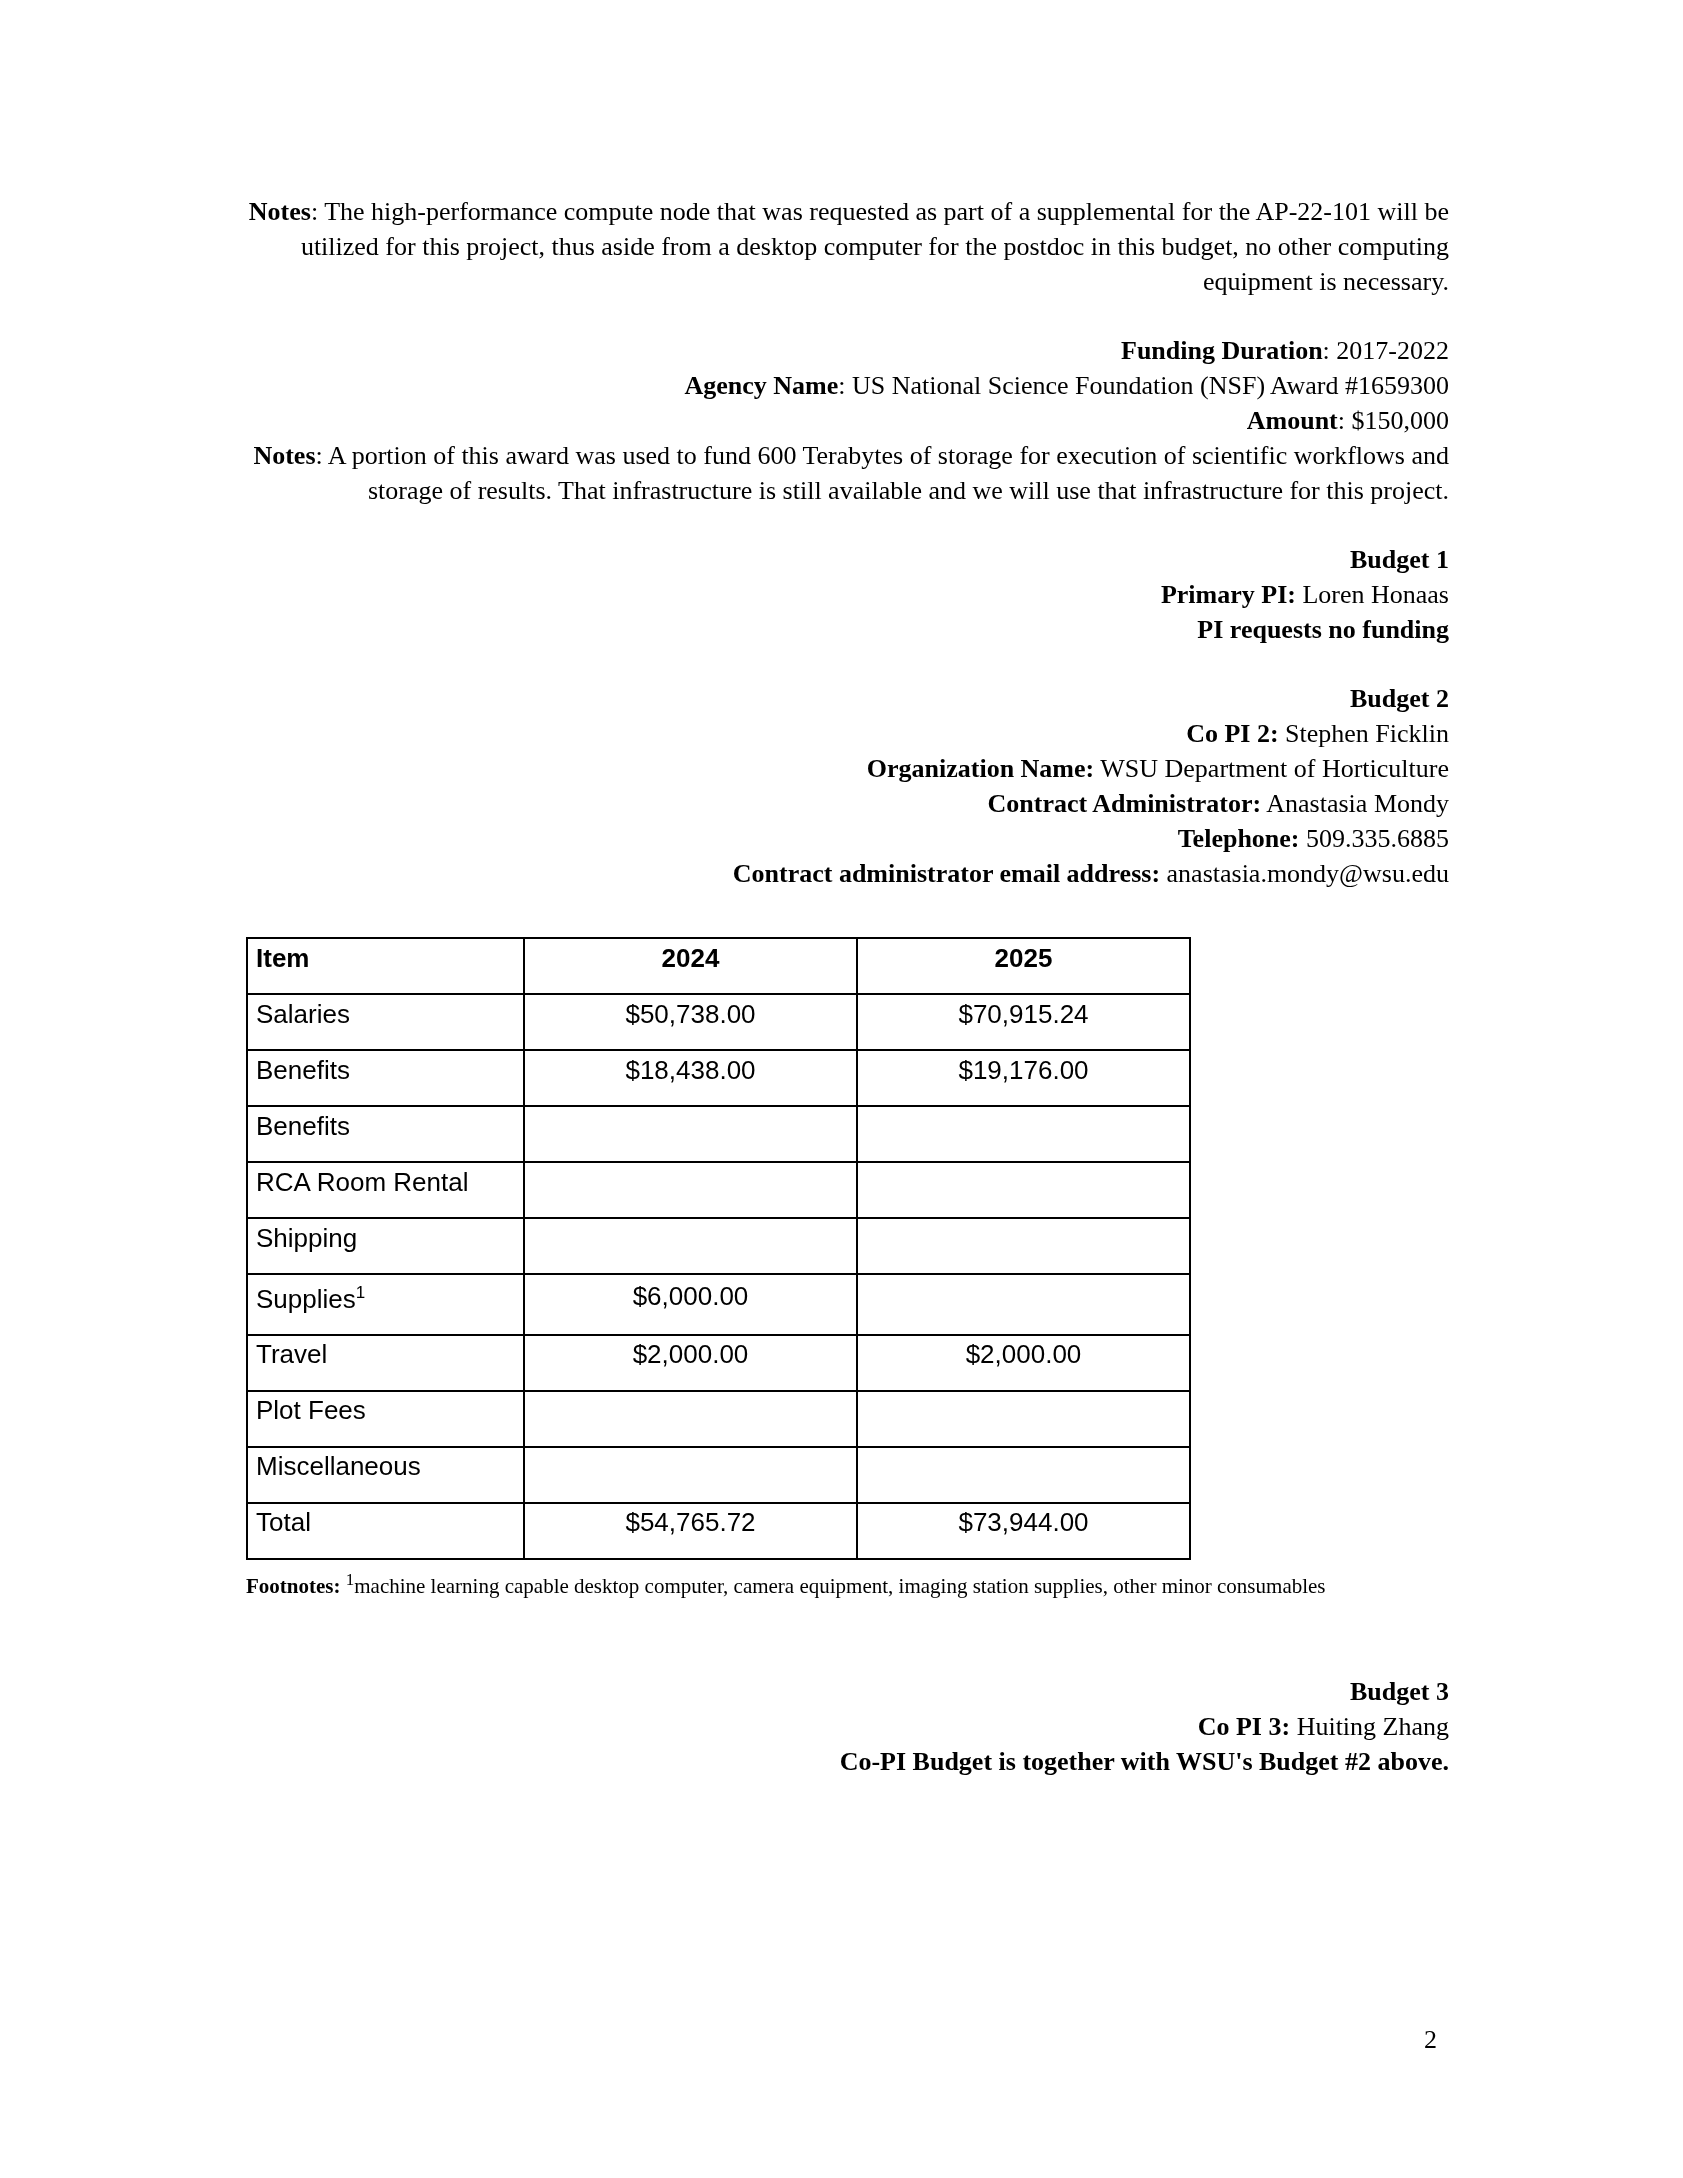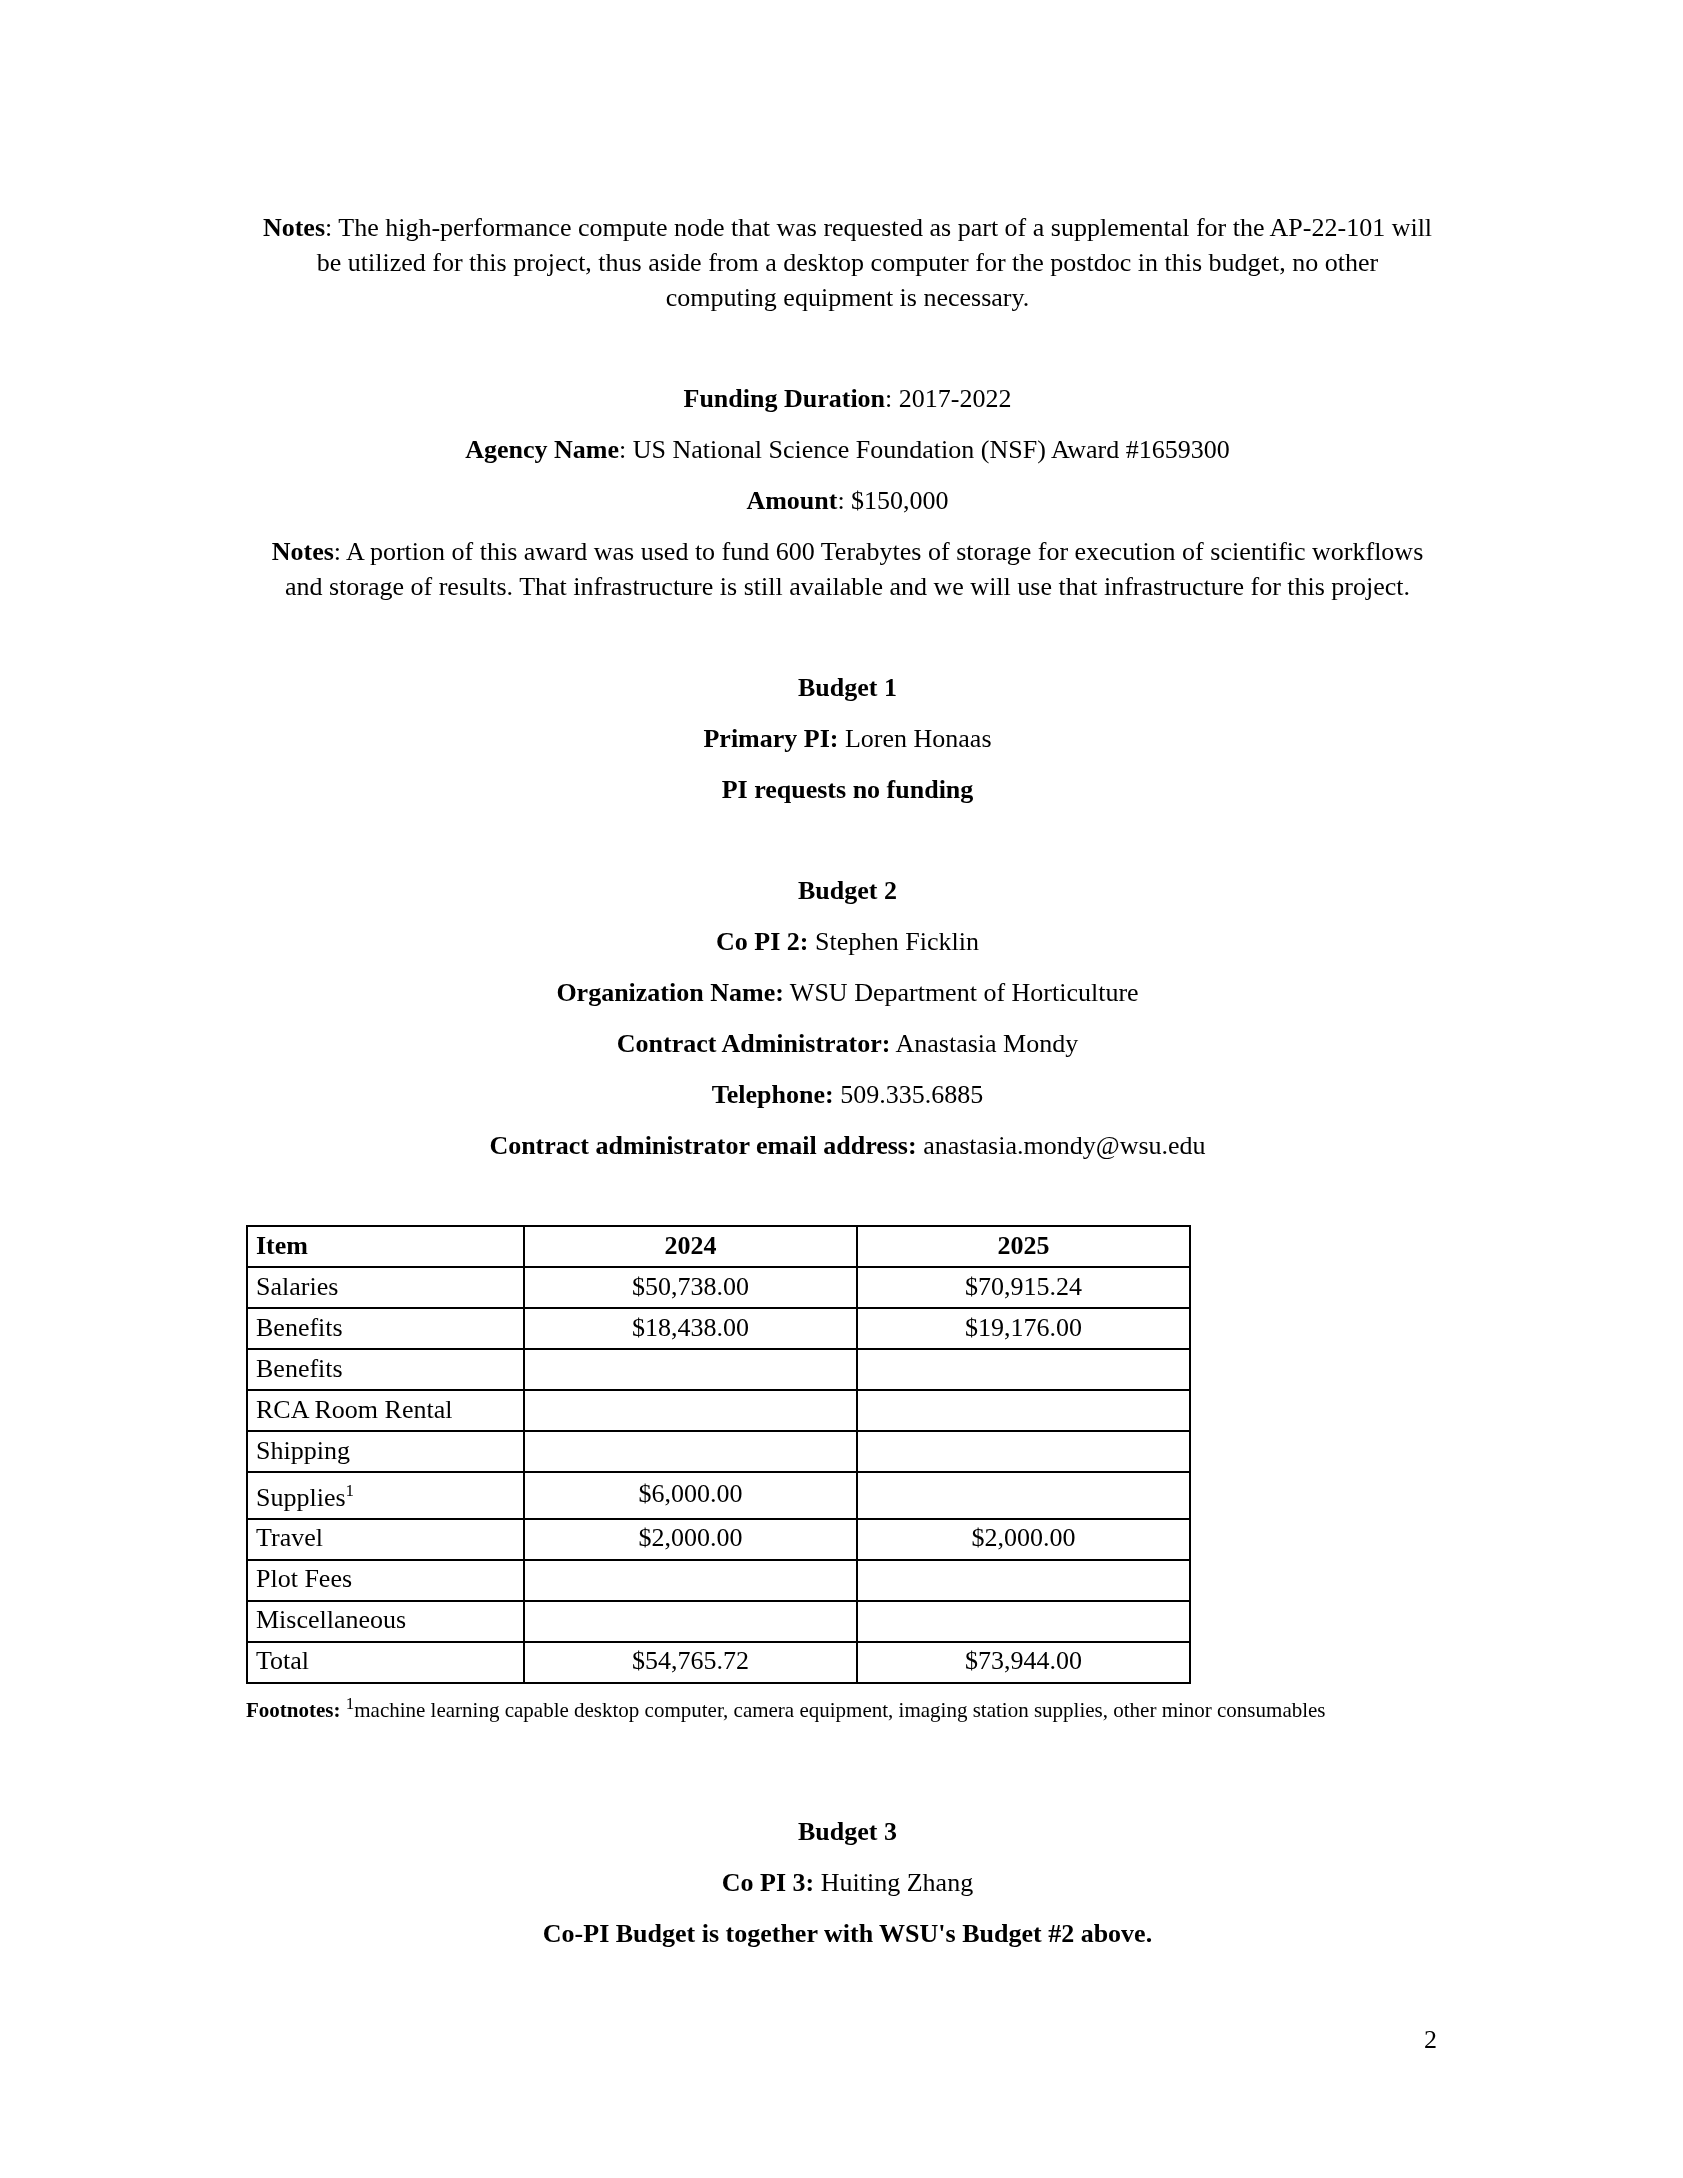--- a/index.html
+++ b/index.html
@@ -23,40 +23,40 @@
   }
   .content {
     position: absolute;
     left: 246px;
     top: 194px;
     width: 1203px;
   }
   p, div.para {
     font-size: 26px;
     line-height: 35px;
-    margin: 16px;
-    text-align: center;
+    margin: 0;
+    text-align: right;
   }
   .b { font-weight: bold; }
   .spacer-sm { height: 34px; }
   .spacer-md { height: 36px; }
 
   
   table.budget {
     border-collapse: collapse;
     width: 899px;
     margin-top: 10px;
     table-layout: fixed;
   }
   table.budget td, table.budget th {
     border: 2px solid #000;
     font-size: 26px;
     line-height: 30px;
-    padding: 3px 8px 5px 8px;
-    font-family: Liberation Serif, serif;
+    padding: 3px 8px 20px 8px;
+    font-family: Liberation Sans, sans-serif;
     vertical-align: middle;
     height: 31px;
   }
   table.budget th {
     font-weight: bold;
   }
   table.budget .col-item { width: 259px; text-align: left; }
   table.budget .col-num { width: 315px; text-align: center; }
   table.budget tr.header th { font-weight: bold; }
   sup { font-size: 17px; vertical-align: super; }

